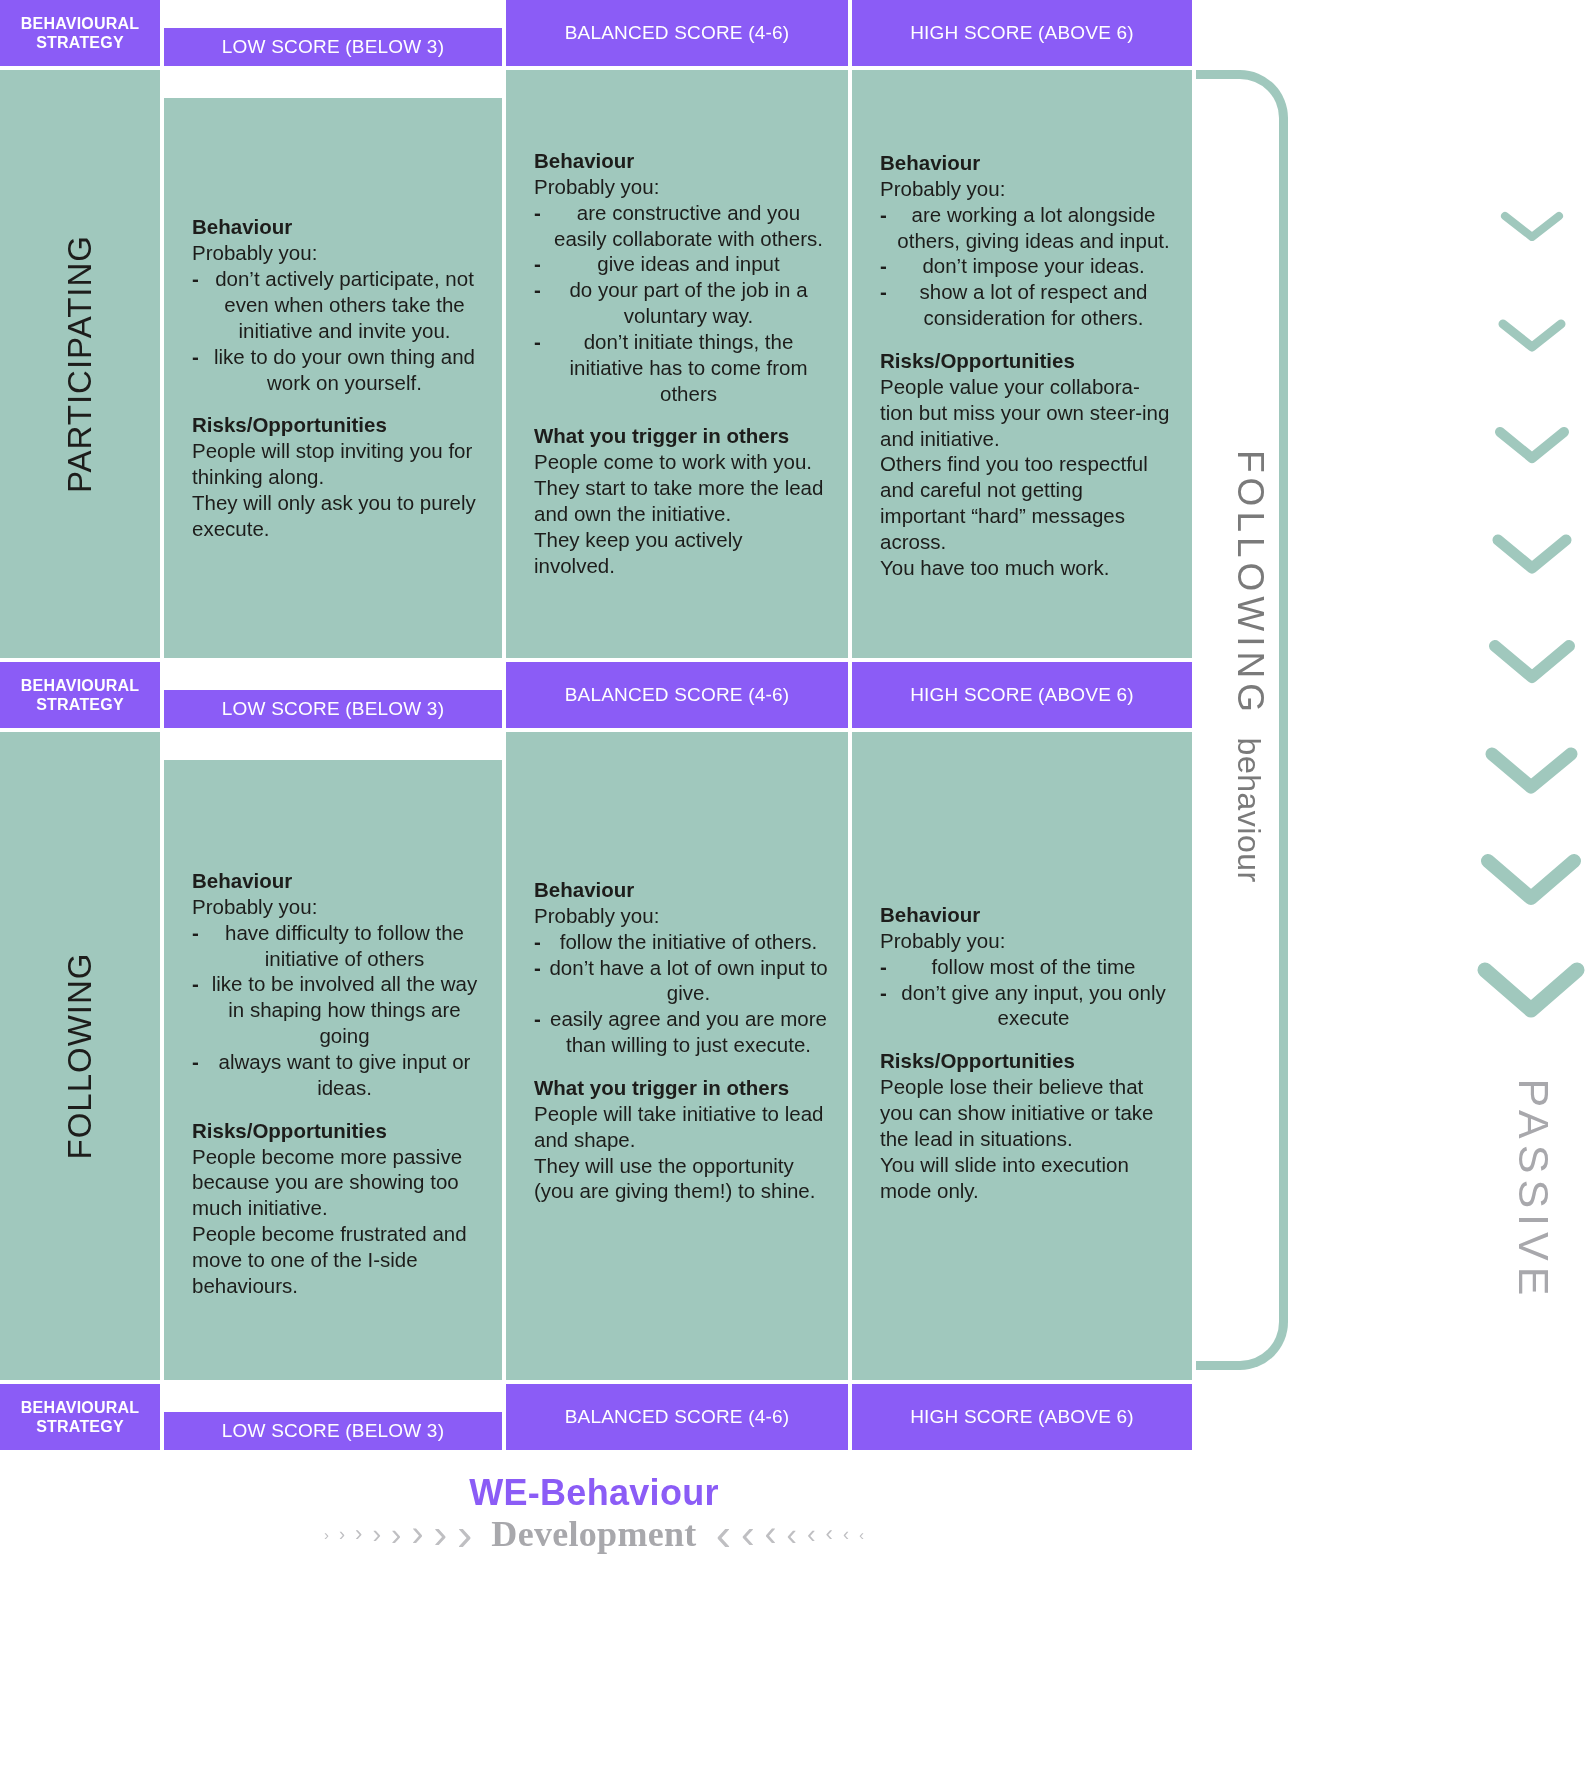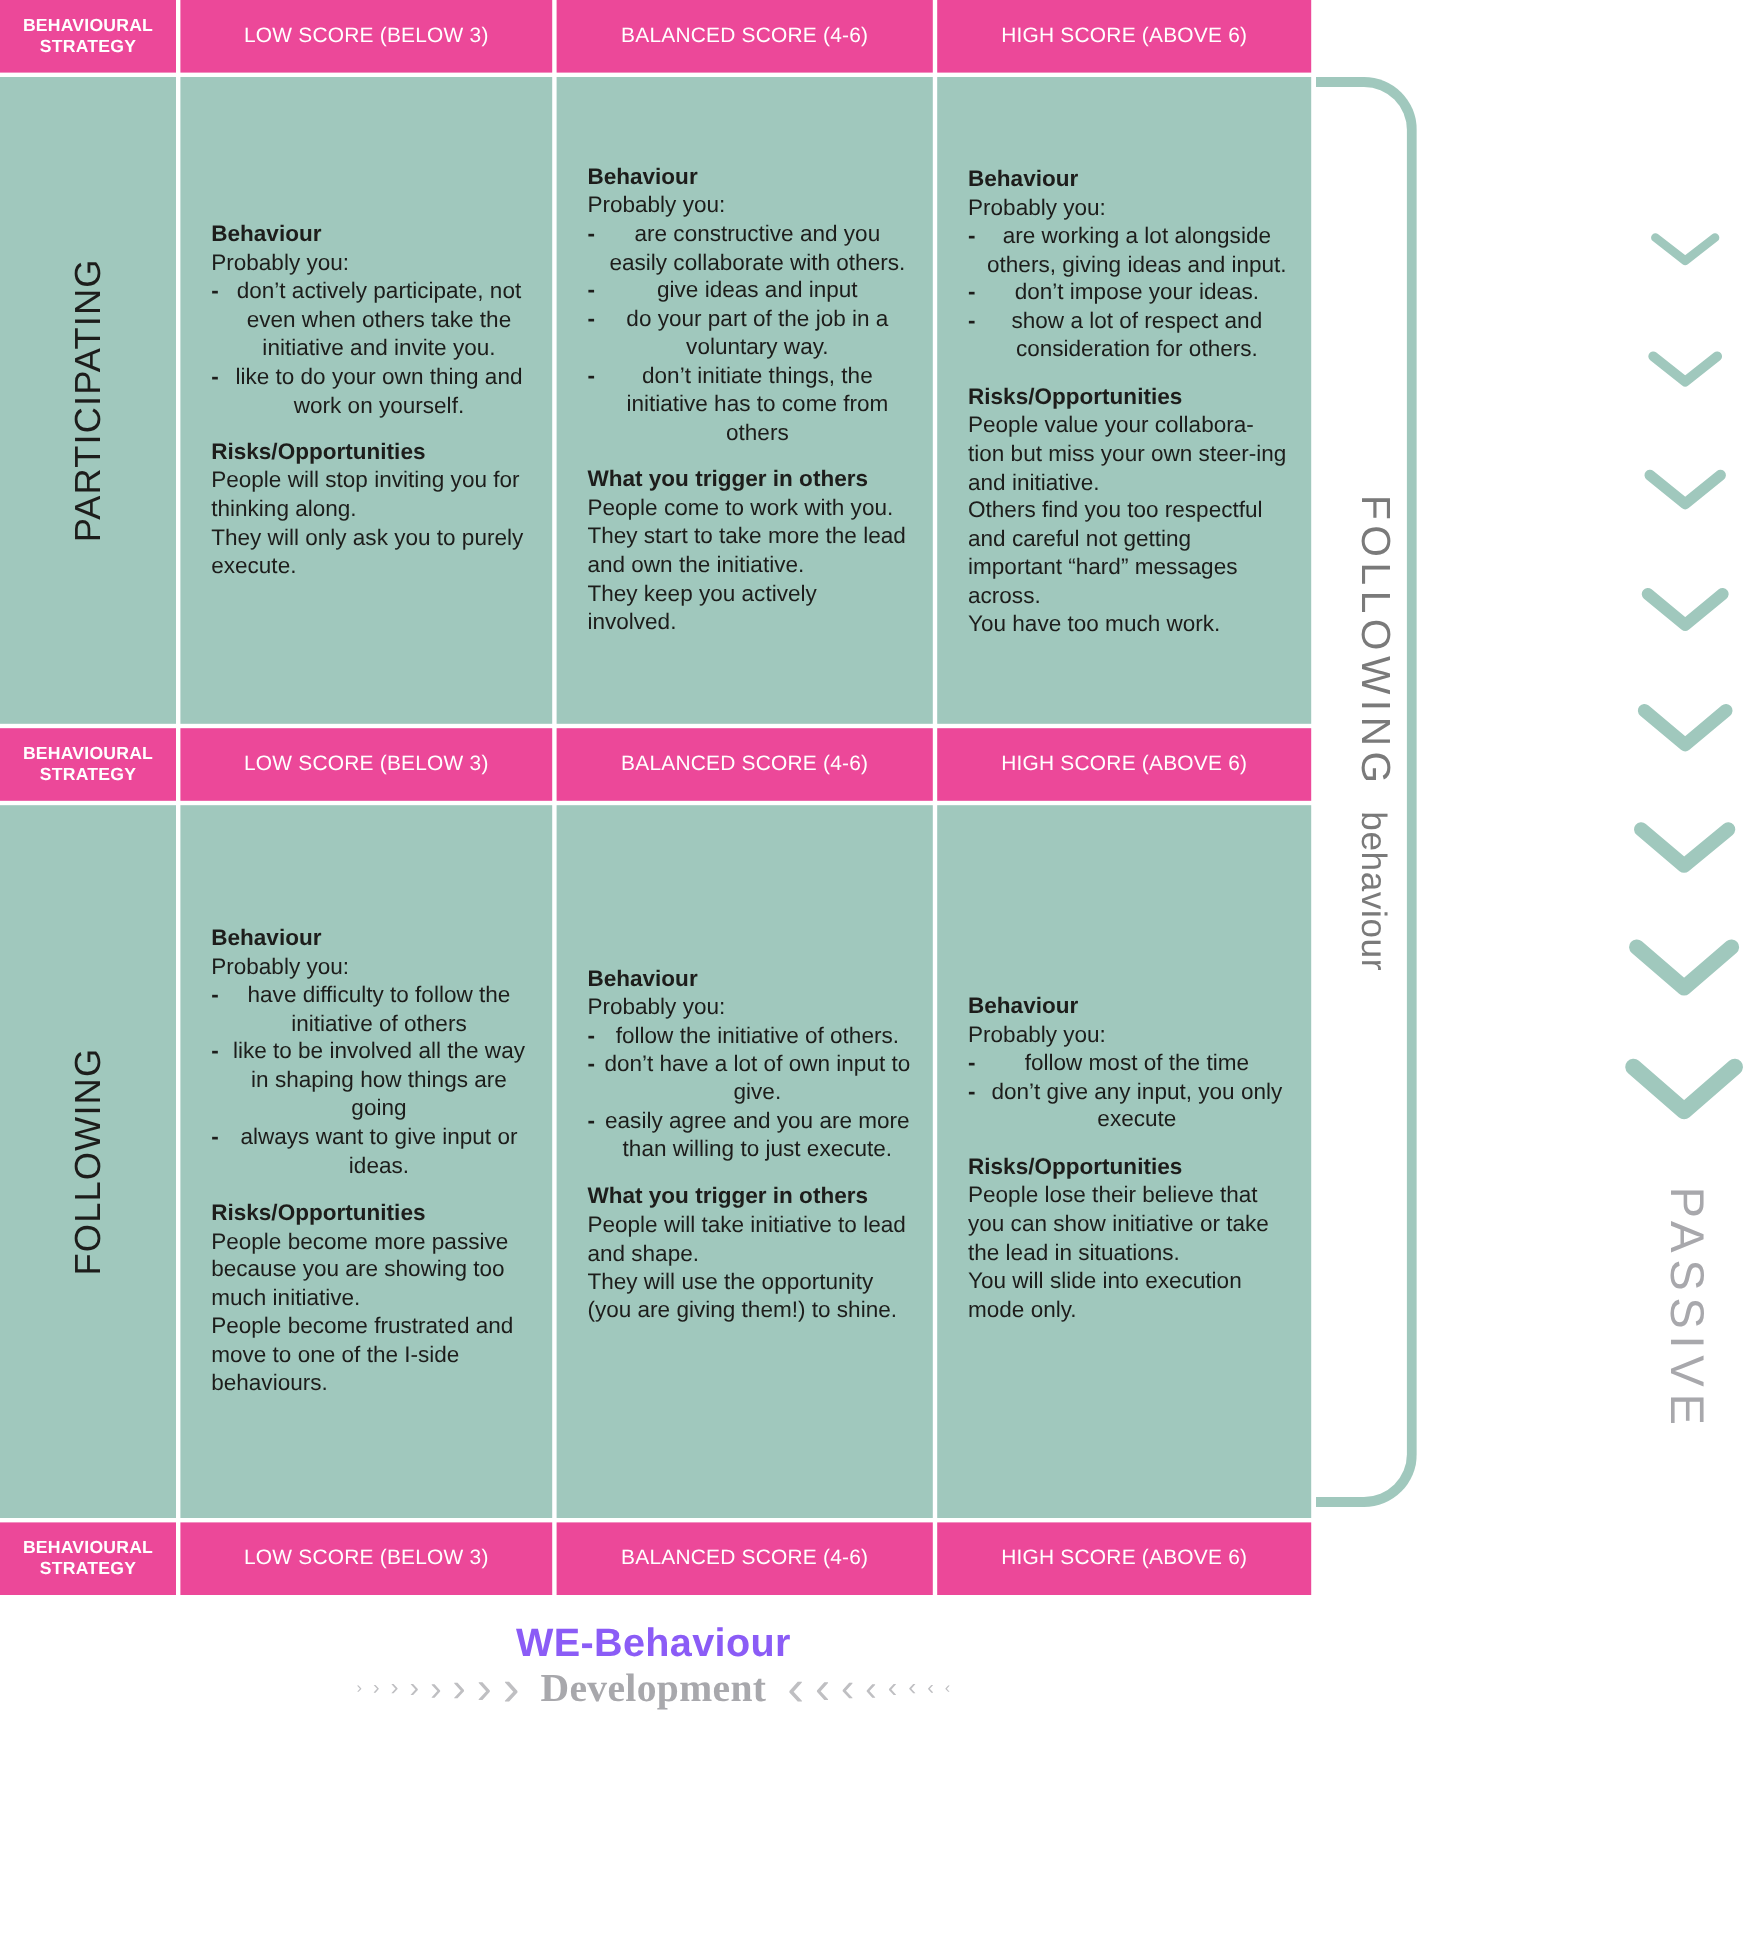--- a/index.html
+++ b/index.html
@@ -13,29 +13,29 @@
   .matrix{
     position:absolute; left:0; top:0; width:1188px; height:1440px;
   }
 
   .row{ display:flex; width:100%; }
   .row + .row{ margin-top:4px; }
 
   
   .hdr{ height:66px; }
   .hdr .cell{
-    background:#ec4899; color:#ffffff;
+    background:#8b5cf6; color:#ffffff;
     display:flex; align-items:center; justify-content:center;
     text-align:center; letter-spacing:.2px;
     font-size:19px; font-weight:400; line-height:1.15;
   }
   .hdr .cell.strategy{ font-size:16px; font-weight:700; line-height:1.2; }
 
   .c0{ width:160px; flex:0 0 160px; }
-  .c1{ width:338px; flex:0 0 338px; }
+  .c1{ width:338px; flex:0 0 338px;margin-top:28px; }
   .c2{ width:342px; flex:0 0 342px; }
   .c3{ width:340px; flex:0 0 340px; }
   .gap{ width:4px; flex:0 0 4px; }
 
   
   .bodyrow{ }
   .bodyrow .sidelabel{
     background:#a0c8bd; flex:0 0 160px; width:160px;
     position:relative;
   }

